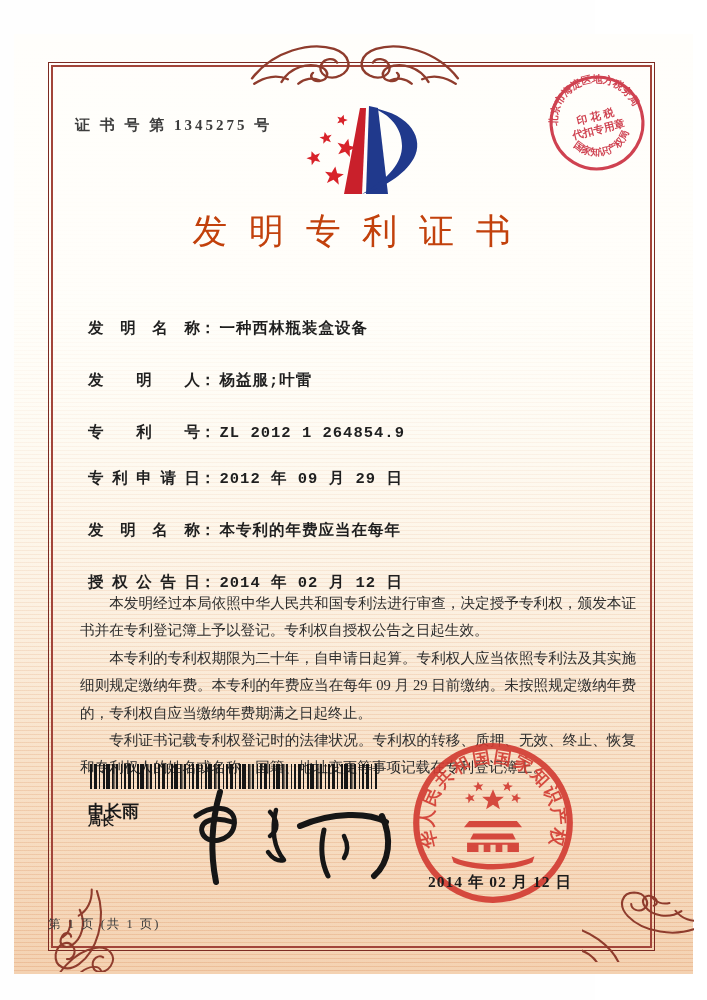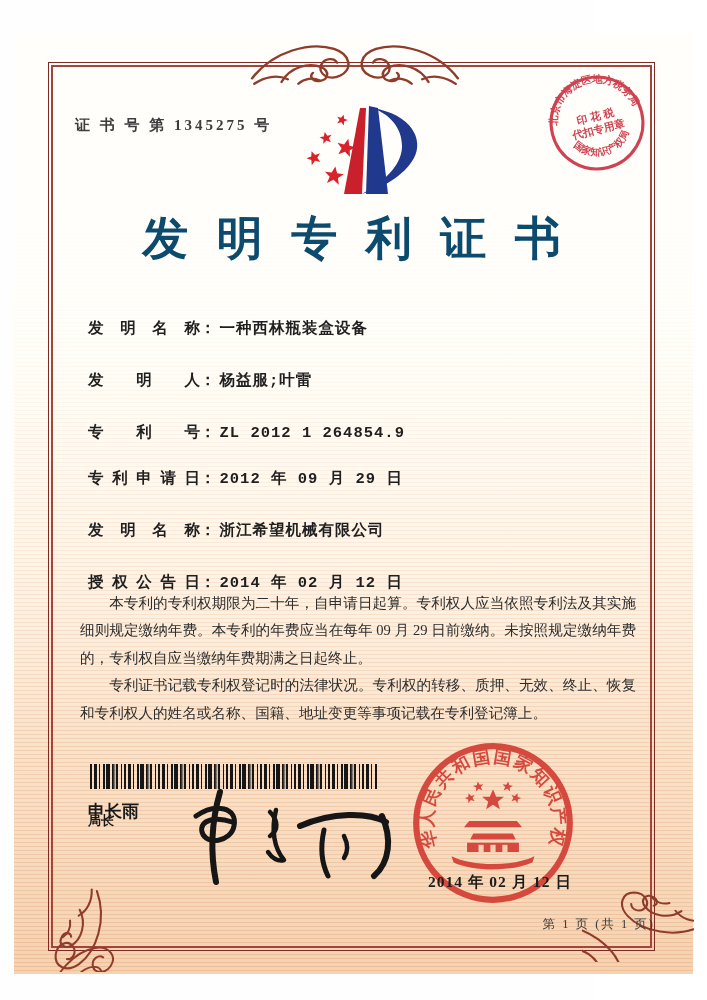--- a/index.html
+++ b/index.html
@@ -18,22 +18,22 @@
 
   
   .frame { position:absolute; left:48px; top:62px; width:607px; height:889px;
     border:1px solid #7c2a22; }
   .frame::after { content:""; position:absolute; inset:2px; border:2px solid #a2453a; }
 
   .abs { position:absolute; }
 
   .cert-number { left:75px; top:116px; font-size:15px; color:#3c3c3c; letter-spacing:3px; font-weight:bold; }
 
-  .title { left:48px; top:208px; width:607px; text-align:center; font-size:46px; font-weight:bold;
-    color:#0c4a6e; letter-spacing:.62em; text-indent:.62em; }
+  .title { left:48px; top:208px; width:607px; text-align:center; font-size:35px; font-weight:normal;
+    color:#c2410c; letter-spacing:.62em; text-indent:.62em; }
 
   .fields { left:88px; top:308px; width:540px; }
   .field-row { position:absolute; left:0; font-size:15.5px; font-weight:bold; color:#1f1f1f; white-space:nowrap;font-family:Liberation Mono, monospace; }
   .flabel { display:inline-block; width:112px; text-align:justify; text-align-last:justify; }
   .fcolon { display:inline-block; margin-right:4px; }
   .fvalue { letter-spacing:1px; }
 
   .paras { left:80px; top:590px; width:556px; font-size:14.6px; line-height:27.4px; color:#2d2d2d;
     font-family:"Liberation Serif", serif; }
   .paras p { text-indent:2em; text-align:justify; }
@@ -53,21 +53,21 @@
     font-family:"Liberation Sans", sans-serif; }
   .sig-name  { left:88px; top:800px; font-size:17px; font-weight:bold; color:#191919;
     font-family:"Liberation Sans", sans-serif; }
   .sig-hand { left:182px; top:786px; }
 
   .seal { left:410px; top:740px; opacity:.9; }
   .seal-date { left:428px; top:872px; font-size:15.5px; font-weight:bold; color:#1c1c1c; letter-spacing:1px; z-index:5; }
 
   .stamp { left:546px; top:72px; transform:rotate(-14deg); opacity:.88; }
 
-  .footer { left:48px; top:916px; width:607px; text-align:right; font-size:12.5px; color:#3a3a3a; letter-spacing:2px;font-family:Liberation Serif, serif; }
+  .footer { left:48px; top:916px; width:607px; text-align:left; font-size:12.5px; color:#3a3a3a; letter-spacing:2px;font-family:Liberation Serif, serif; }
 
   .logo { left:290px; top:96px; }
   .ornament-top { left:250px; top:36px; }
   .ornament-bl { left:22px; top:852px; }
   .ornament-br { left:582px; top:830px; }
 </style>
 </head>
 <body>
 
 <div class="page">
@@ -147,28 +147,29 @@
     <div class="field-row" style="top:62px">
       <span class="flabel">发明人</span><span class="fcolon">：</span><span class="fvalue">杨益服;叶雷</span>
     </div>
     <div class="field-row" style="top:114px">
       <span class="flabel">专利号</span><span class="fcolon">：</span><span class="fvalue">ZL 2012 1 264854.9</span>
     </div>
     <div class="field-row" style="top:160px">
       <span class="flabel">专利申请日</span><span class="fcolon">：</span><span class="fvalue">2012 年 09 月 29 日</span>
     </div>
     <div class="field-row" style="top:212px">
-      <span class="flabel">发明名称</span><span class="fcolon">：</span><span class="fvalue">浙江希望机械有限公司</span>
+      <span class="flabel">发明名称</span><span class="fcolon">：</span><span class="fvalue">本专利的年费应当在每年</span>
     </div>
     <div class="field-row" style="top:264px">
       <span class="flabel">授权公告日</span><span class="fcolon">：</span><span class="fvalue">2014 年 02 月 12 日</span>
     </div>
   </div>
 
   <div class="abs paras">
+    <p>本发明经过本局依照中华人民共和国专利法进行审查，决定授予专利权，颁发本证书并在专利登记簿上予以登记。专利权自授权公告之日起生效。</p>
     <p>本专利的专利权期限为二十年，自申请日起算。专利权人应当依照专利法及其实施细则规定缴纳年费。本专利的年费应当在每年 09 月 29 日前缴纳。未按照规定缴纳年费的，专利权自应当缴纳年费期满之日起终止。</p>
     <p>专利证书记载专利权登记时的法律状况。专利权的转移、质押、无效、终止、恢复和专利权人的姓名或名称、国籍、地址变更等事项记载在专利登记簿上。</p>
   </div>
 
   <div class="abs barcode"></div>
 
   <div class="abs sig-title">局长</div>
   <div class="abs sig-name">申长雨</div>
 
   <svg class="abs sig-hand" width="218" height="102" viewBox="0 0 218 102">

